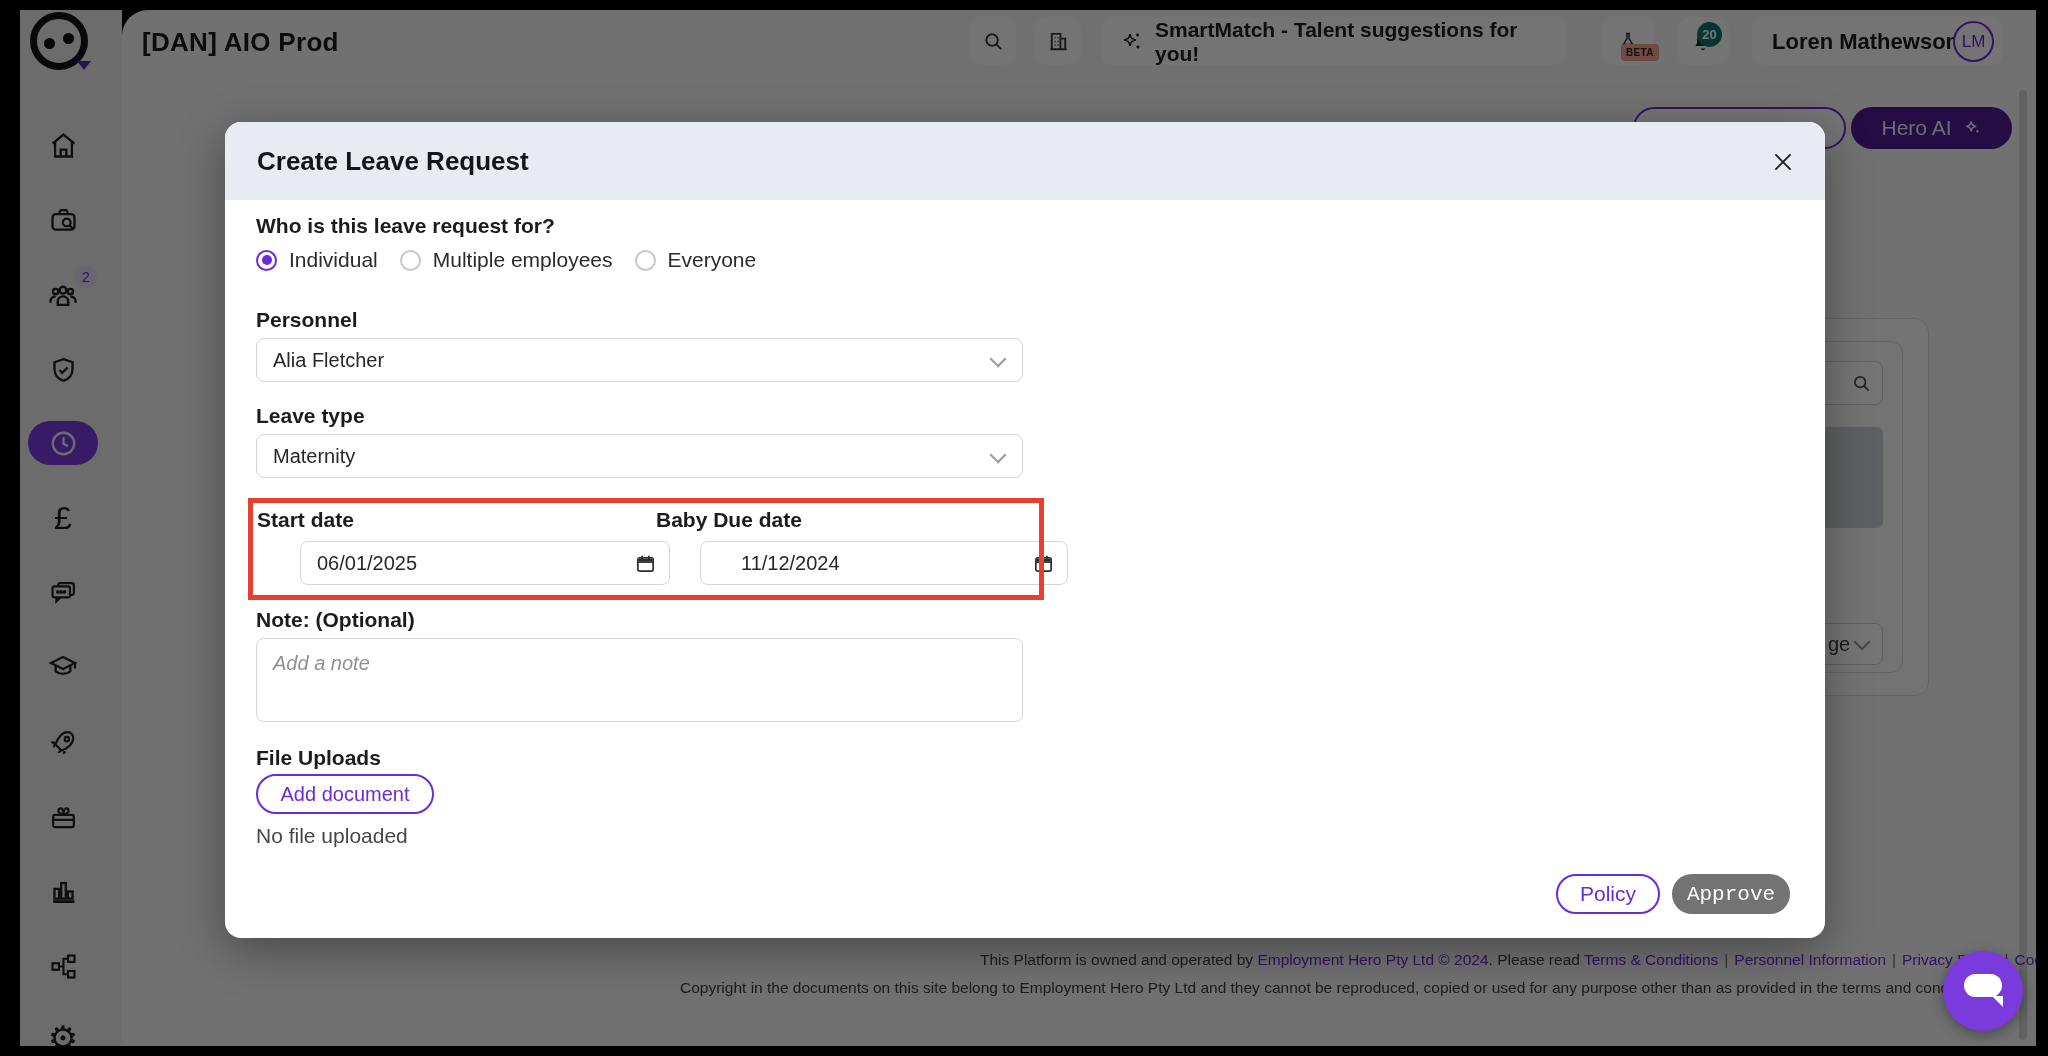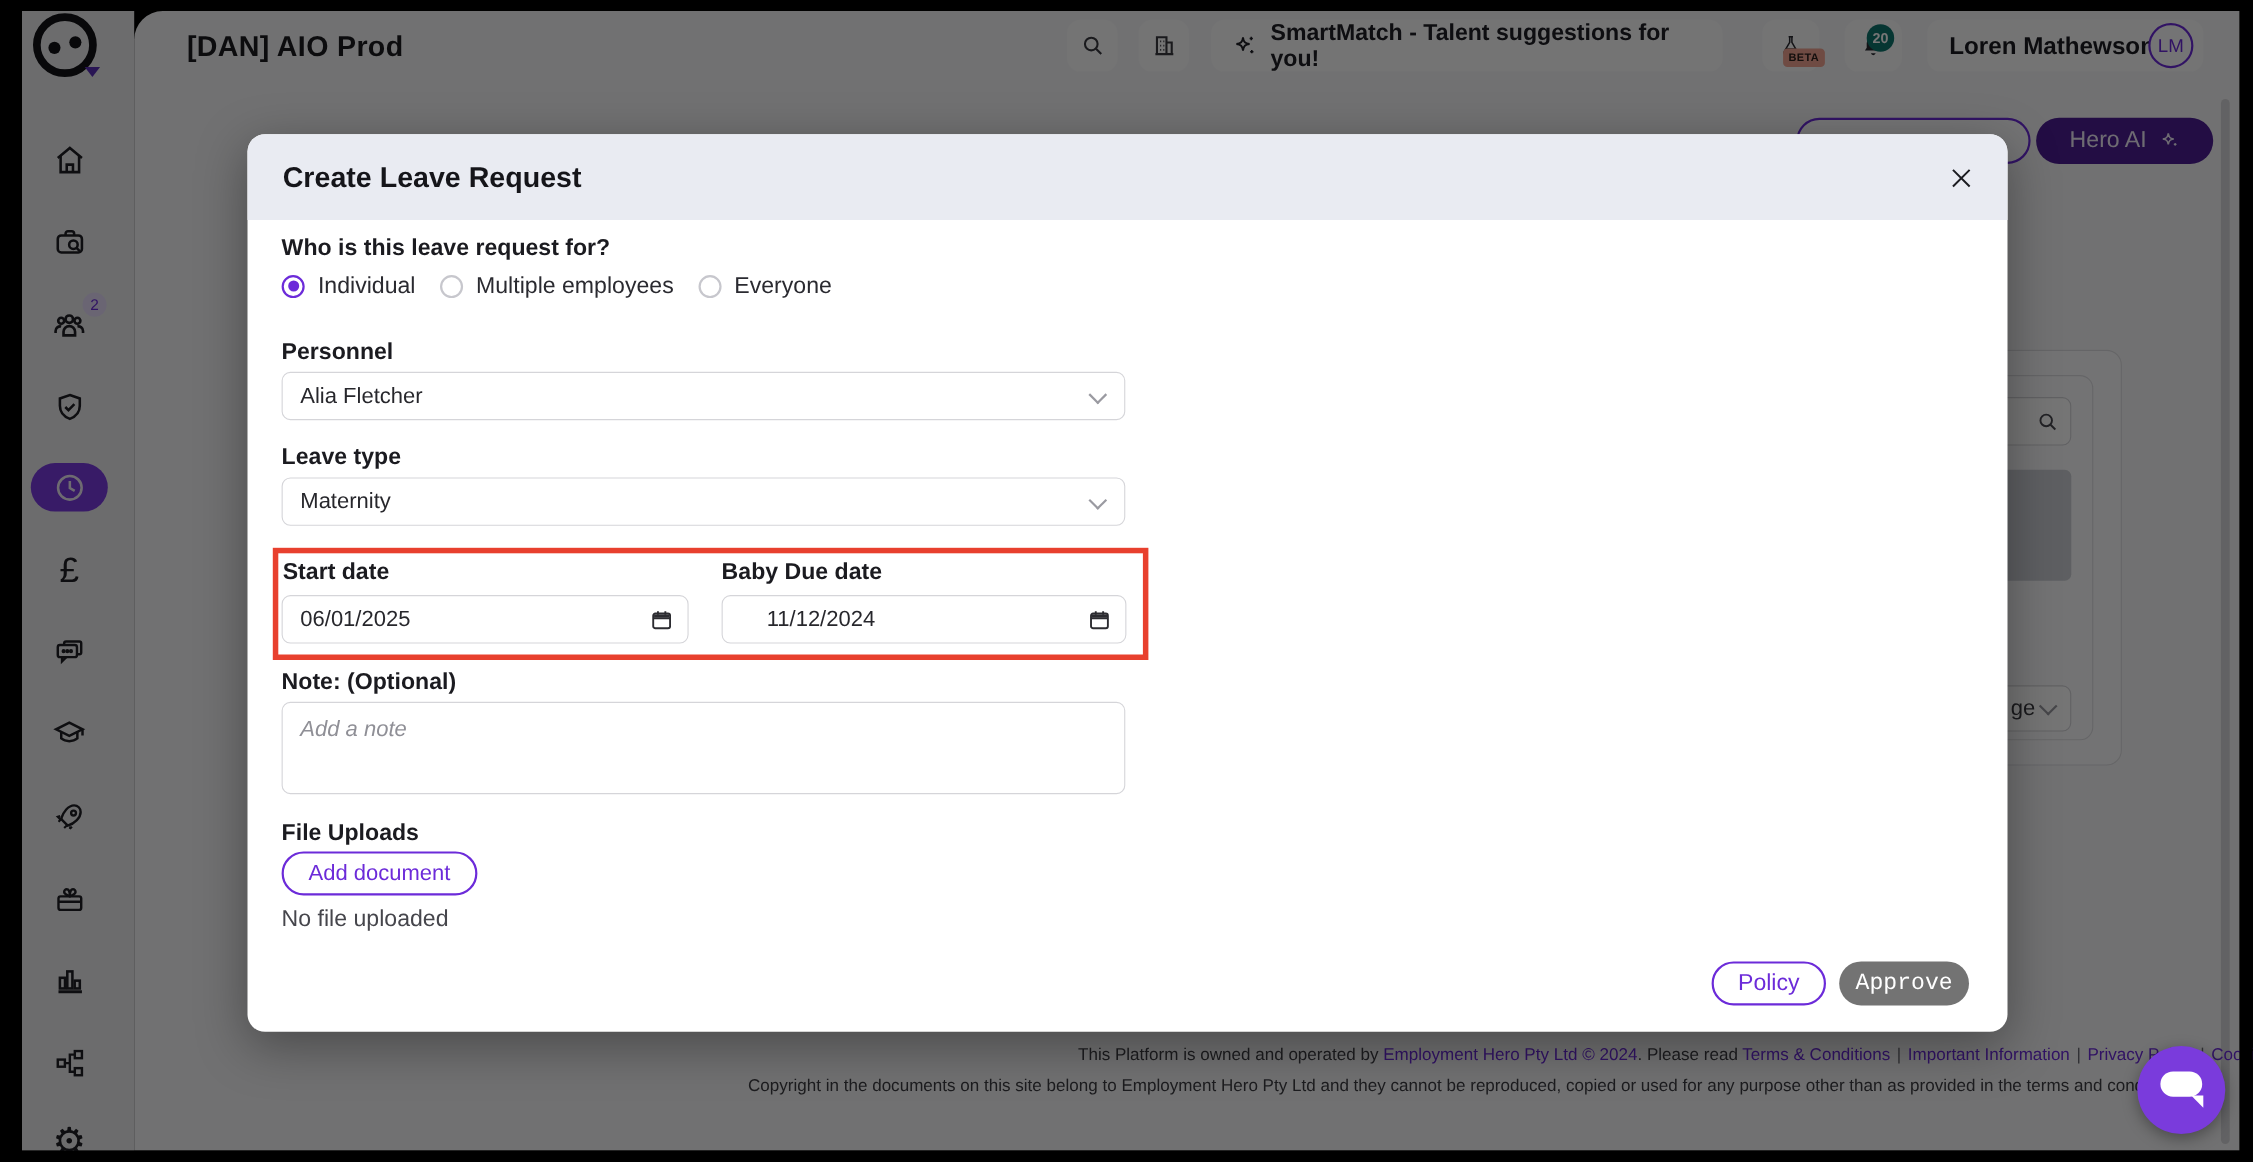--- a/index.html
+++ b/index.html
@@ -17,21 +17,21 @@
   .frame.left { left:0; top:0; width:20px; height:1056px; }
   .frame.right { left:2036px; top:0; width:12px; height:1056px; }
   .frame.bottom { left:0; top:1046px; width:2048px; height:10px; }
 
   
   .logo { left:30px; top:12px; width:58px; height:58px; border:7px solid #121216; border-radius:50%; background:transparent; }
   .logo .dot { position:absolute; width:11px; height:11px; background:#121216; border-radius:50%; }
   .logo .dot.l { left:7px; top:19px; }
   .logo .dot.r { right:7px; top:14px; }
   .logo-caret { left:77px; top:61px; width:0; height:0; border-left:7px solid transparent; border-right:7px solid transparent; border-top:9px solid #5b2fb8; }
-  .topbar-title { left:142px; top:27px; font-size:26px; font-weight:700; color:#1b1b20; letter-spacing:.3px;margin-left:28px; }
+  .topbar-title { left:142px; top:27px; font-size:26px; font-weight:700; color:#1b1b20; letter-spacing:.3px; }
 
   .tb-btn { top:18px; height:47px; background:#fcfcfd; border-radius:12px; display:flex; align-items:center; justify-content:center; color:#3a3a40; }
   .tb-search { left:970px; width:46px; }
   .tb-building { left:1035px; width:46px; }
   .smartmatch { left:1101px; top:18px; width:465px; height:47px; background:#fcfcfd; border-radius:12px; display:flex; align-items:center; gap:12px; padding-left:18px; font-size:21px; font-weight:700; color:#202026; }
   .tb-flask { left:1602px; width:52px; }
   .tb-bell { left:1677px; width:52px; }
   .beta-badge { left:1621px; top:44px; background:#f2a492; color:#2c211e; font-size:10px; font-weight:700; padding:3px 5px; border-radius:4px; letter-spacing:.3px; }
   .bell-badge { left:1697px; top:22px; width:25px; height:25px; background:#0f766e; color:#fff; font-size:13px; font-weight:700; border-radius:50%; display:flex; align-items:center; justify-content:center; }
   .user-pill { left:1752px; top:18px; width:251px; height:47px; background:#fcfcfd; border-radius:12px; display:flex; align-items:center; }
@@ -77,21 +77,21 @@
 
   .radio-row { position:absolute; left:31px; top:126px; display:flex; align-items:center; gap:22px; }
   .radio-item { display:flex; align-items:center; gap:12px; font-size:21px; color:#2a2a30; }
   .radio-circle { width:21px; height:21px; border:2px solid #c7c7cd; border-radius:50%; position:relative; background:#fff; }
   .radio-item.selected .radio-circle { border-color:#6c2bd9; }
   .radio-item.selected .radio-circle::after { content:""; position:absolute; left:3.5px; top:3.5px; width:10px; height:10px; background:#6c2bd9; border-radius:50%; }
 
   .select-box { position:absolute; width:767px; height:44px; border:1px solid #d5d5d9; border-radius:8px; background:#fff; font-size:20px; color:#27272c; display:flex; align-items:center; padding:0 16px; }
   .select-box .chev { position:absolute; right:18px; top:14px; }
 
-  .date-input { position:absolute; height:44px; border:1px solid #d5d5d9; border-radius:8px; background:#fff; font-size:20px; color:#27272c; display:flex; align-items:center; padding:0 16px; }
+  .date-input { position:absolute; height:44px; border:1px solid #d5d5d9; border-radius:8px; background:#fff; font-size:20px; color:#27272c; display:flex; align-items:center; padding:0 16px;margin-left:44px; }
   .date-input .cal { position:absolute; right:12px; top:10px; color:#2c2c31; }
 
   .note-area { position:absolute; left:31px; top:516px; width:767px; height:84px; border:1px solid #d5d5d9; border-radius:8px; background:#fff; font-size:20px; color:#be185d; padding:13px 16px; resize:none; font-family:"Liberation Sans", sans-serif; outline:none;font-style:italic; }
   .note-area::placeholder { color:#8f8f96; }
 
   .add-doc { position:absolute; left:31px; top:652px; width:178px; height:40px; border:2px solid #6c2bd9; border-radius:20px; background:#fff; color:#6c2bd9; font-size:20px; display:flex; align-items:center; justify-content:center; }
   .no-file { position:absolute; left:31px; top:702px; font-size:21px; color:#46464c; }
 
   .btn-close { position:absolute; left:1331px; top:752px; width:104px; height:40px; border:2px solid #6c2bd9; border-radius:20px; background:#fff; color:#6c2bd9; font-size:21px; display:flex; align-items:center; justify-content:center; }
   .btn-approve { position:absolute; left:1447px; top:752px; width:118px; height:40px; border-radius:20px; background:#737373; color:#fff; font-size:21px; display:flex; align-items:center; justify-content:center;font-family:Liberation Mono, monospace; }
@@ -302,21 +302,21 @@
       </span>
   </div>
   <div class="abs panel-block"></div>
   <div class="abs panel-select">
     <span class="txt">ge</span>
     <span class="chev"></span>
   </div>
   <div class="abs scrollbar"></div>
 
   <div class="abs footer-line f1">
-    <span>This Platform is owned and operated by </span><span class="lnk">Employment Hero Pty Ltd © 2024</span><span>. Please read </span><span class="lnk">Terms &amp; Conditions</span><span class="sep">|</span><span class="lnk">Important Information</span><span class="sep">|</span><span class="lnk">Privacy Policy</span><span class="sep">|</span><span class="lnk">Cookie Policy</span>
+    <span>This Platform is owned and operated by </span><span class="lnk">Employment Hero Pty Ltd © 2024</span><span>. Please read </span><span class="lnk">Terms &amp; Conditions</span><span class="sep">|</span><span class="lnk">Personnel Information</span><span class="sep">|</span><span class="lnk">Privacy Policy</span><span class="sep">|</span><span class="lnk">Cookie Policy</span>
   </div>
   <div class="abs footer-line f2">Copyright in the documents on this site belong to Employment Hero Pty Ltd and they cannot be reproduced, copied or used for any purpose other than as provided in the terms and conditions on</div>
 
   <div class="abs overlay"></div>
 
   <div class="abs modal">
     <div class="modal-header"></div>
     <div class="modal-title">Create Leave Request</div>
     <div class="modal-close">
         <svg width="26" height="26" viewBox="0 0 24 24" fill="none" stroke="currentColor" stroke-width="1.7">

